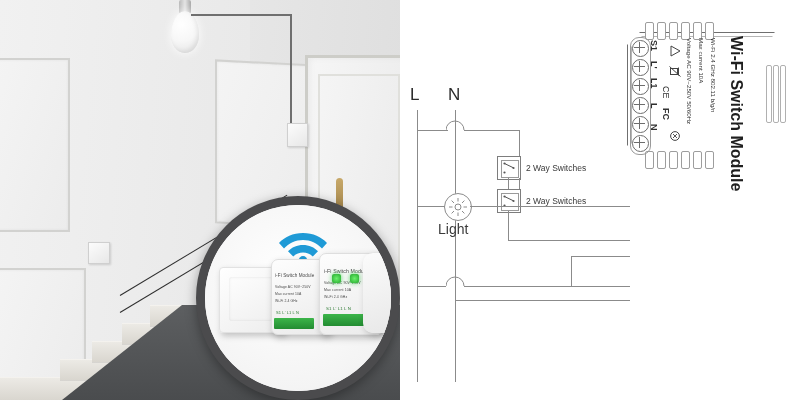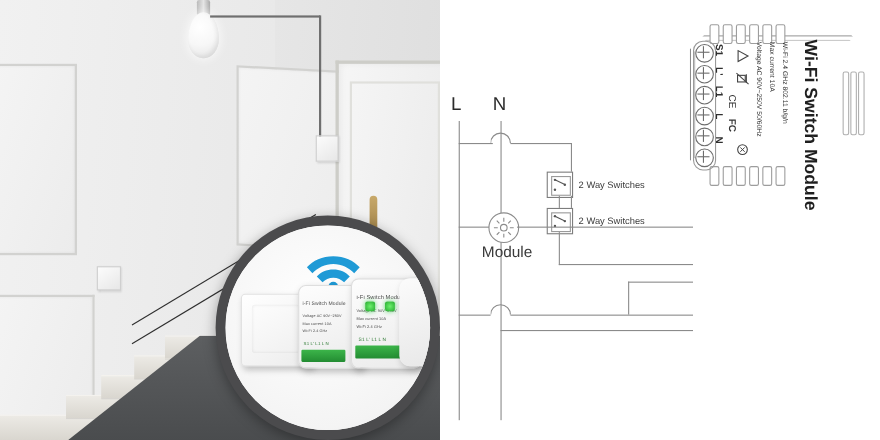--- a/index.html
+++ b/index.html
@@ -234,21 +234,21 @@
           <line x1="4" y1="13" x2="7.5" y2="13"></line>
             <line x1="18.5" y1="13" x2="22" y2="13"></line>
           <line x1="6.6" y1="6.6" x2="9" y2="9"></line>
             <line x1="17" y1="17" x2="19.4" y2="19.4"></line>
           <line x1="19.4" y1="6.6" x2="17" y2="9"></line>
             <line x1="9" y1="17" x2="6.6" y2="19.4"></line>
         </g>
       </svg>
     </div>
     <div class="dl dl-h" style="left:70px;top:206px;width:160px;"></div>
-    <div class="lamp-text" style="left:38px;top:221px;">Module</div>
+    <div class="lamp-text" style="left:38px;top:221px;">Light</div>
 
     <div class="dl dl-h" style="left:17px;top:286px;width:29px;"></div>
     <svg style="position:absolute;left:46px;top:276px;width:20px;height:12px;">
       <path d="M0 10 A 9 9 0 0 1 18 10" fill="none" stroke="#8b8b8b" stroke-width="1"></path>
     </svg>
     <div class="dl dl-h" style="left:64px;top:286px;width:166px;"></div>
     <div class="dl dl-h" style="left:55px;top:300px;width:175px;"></div>
 
     <div class="dl dl-h" style="left:171px;top:256px;width:59px;"></div>
     <div class="dl dl-v" style="left:171px;top:256px;height:30px;"></div>

